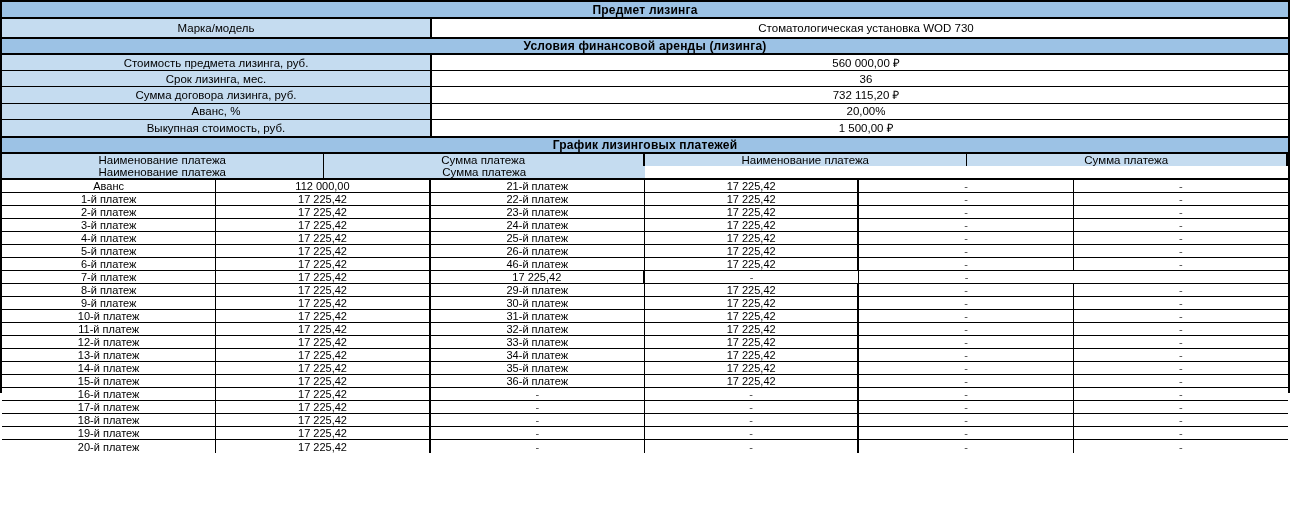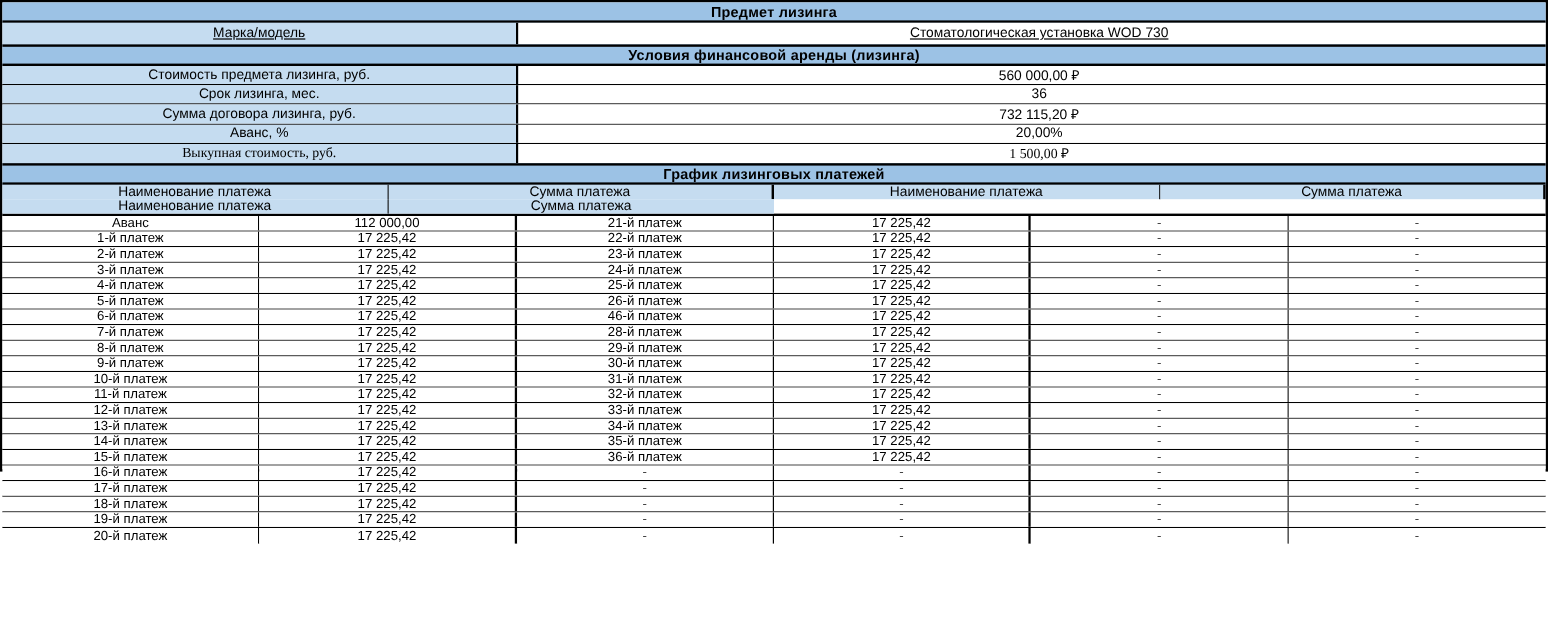--- a/index.html
+++ b/index.html
@@ -23,23 +23,23 @@
     font-weight: bold; font-size: 12px;
     display: flex; align-items: center; justify-content: center;
     letter-spacing: .2px;
   }
   .section-bar.mid { border-top: 2px solid #000; }
   
   .kv-row {
     display: grid; grid-template-columns: 430px 1fr;
     border-bottom: 1px solid #000;
   }
-  .kv-row.subject { flex: 0 0 18px; border-bottom: none; text-decoration: underline; }
+  .kv-row.subject { flex: 0 0 18px; border-bottom: none; }
   .terms-block { flex: 0 0 81px; display: grid; grid-template-rows: repeat(5, 1fr); }
-  .terms-block .kv-row:last-child { border-bottom: none; font-family: Liberation Serif, serif; }
+  .terms-block .kv-row:last-child { border-bottom: none; }
   .kv-label {
     background: #C5DCF0;
     border-right: 2px solid #000;
     font-size: 11.5px;
     display: flex; align-items: center; justify-content: center;
   }
   .kv-value {
     background: #fff; font-size: 11.5px;
     display: flex; align-items: center; justify-content: center; padding-left: 12px;
   }
@@ -170,21 +170,20 @@
         <div class="cell c0">6-й платеж</div>
         <div class="cell c1">17 225,42</div>
         <div class="cell c2">46-й платеж</div>
         <div class="cell c3">17 225,42</div>
         <div class="cell c4 dash">-</div>
         <div class="cell c5 dash">-</div>
       </div>
       <div class="srow">
         <div class="cell c0">7-й платеж</div>
         <div class="cell c1">17 225,42</div>
-        <div class="cell c2">28-й платеж</div>
         <div class="cell c3">17 225,42</div>
         <div class="cell c4 dash">-</div>
         <div class="cell c5 dash">-</div>
       </div>
       <div class="srow">
         <div class="cell c0">8-й платеж</div>
         <div class="cell c1">17 225,42</div>
         <div class="cell c2">29-й платеж</div>
         <div class="cell c3">17 225,42</div>
         <div class="cell c4 dash">-</div>

